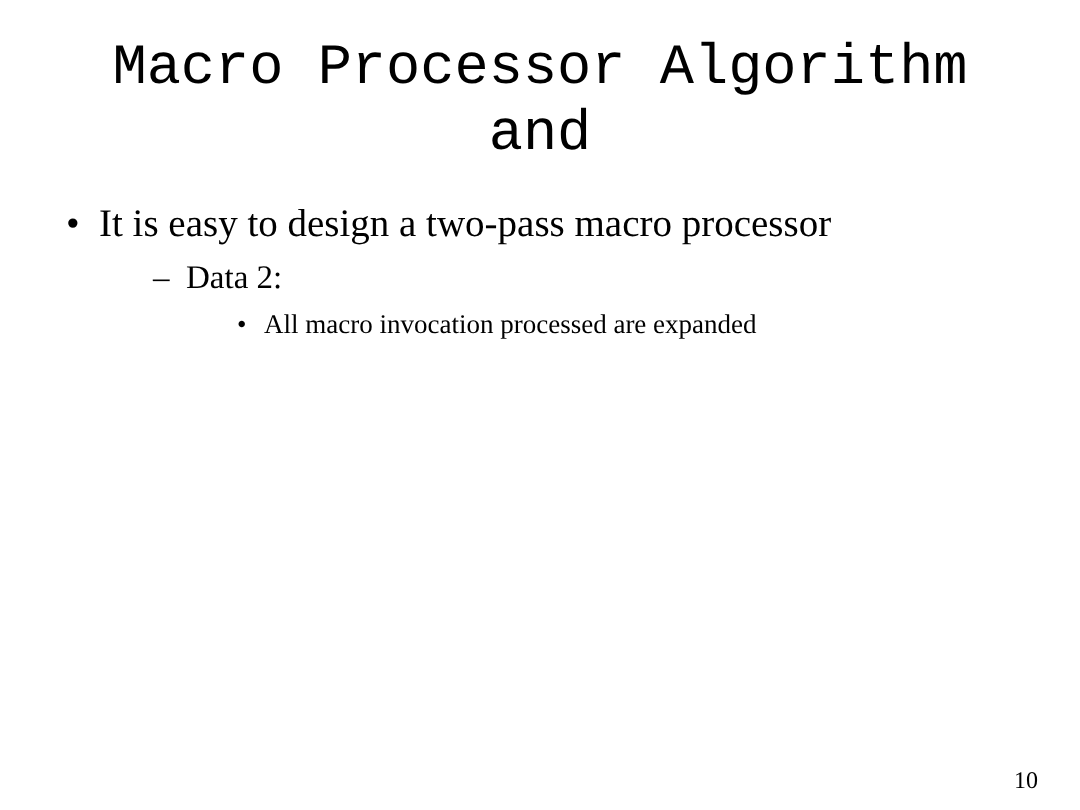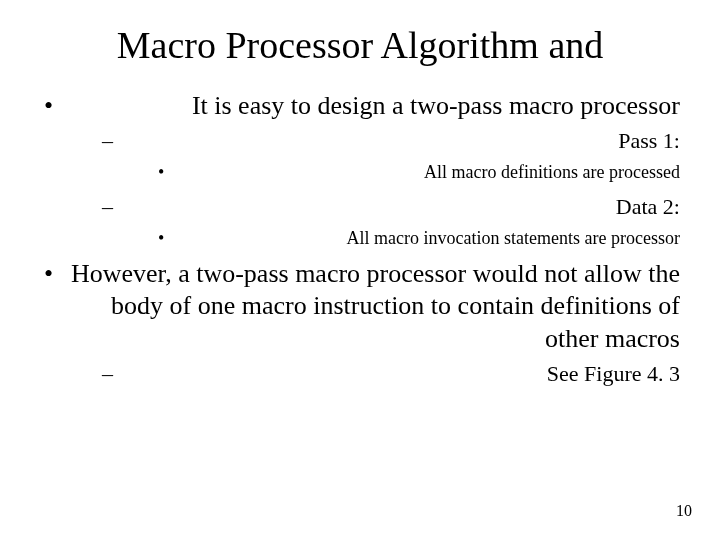--- a/index.html
+++ b/index.html
@@ -17,26 +17,26 @@
   height: 540px;
   padding: 24px 40px 20px 40px;
   position: relative;
 }
 .title {
   text-align: center;
   font-size: 38px;
   line-height: 1.15;
   margin: 0 0 22px 0;
   font-weight: 400;
+  font-family: Liberation Mono, monospace;
 }
 ul.level1 {
   list-style: none;
   margin: 0;
   padding: 0 0 0 0;
-  text-align: right;
 }
 ul.level1 > li {
   position: relative;
   font-size: 26px;
   line-height: 1.25;
   padding-left: 26px;
   margin-bottom: 6px;
 }
 ul.level1 > li::before {
   content: "•";
@@ -77,57 +77,45 @@
 ul.level3 > li::before {
   content: "•";
   position: absolute;
   left: 0;
   top: 0;
   font-size: 18px;
 }
 .page-num {
   position: absolute;
   right: 28px;
-  bottom: 20px;
+  bottom: 10px;
   font-size: 16px;
 }
 </style>
 </head>
 <body>
 
 <div class="slide">
 
   <h1 class="title">
     <span>Macro Processor Algorithm and</span><br>
   </h1>
 
   <ul class="level1">
 
     <li>
       <span>It is easy to design a two-pass macro processor</span>
       <ul class="level2">
         <li>
-          <span>Pass 1:</span>
-          <ul class="level3">
-            <li>All macro definitions are processed</li>
-          </ul>
-        </li>
-        <li>
           <span>Data 2:</span>
           <ul class="level3">
-            <li>All macro invocation statements are processor</li>
+            <li>All macro invocation processed are expanded</li>
           </ul>
         </li>
       </ul>
     </li>
 
-    <li>
-      <span>However, a two-pass macro processor would not allow the body of one macro instruction to contain definitions of other macros</span>
-      <ul class="level2">
-        <li>See Figure 4. 3</li>
-      </ul>
-    </li>
 
   </ul>
 
   <div class="page-num">10</div>
 
 </div>
 
 </body></html>

